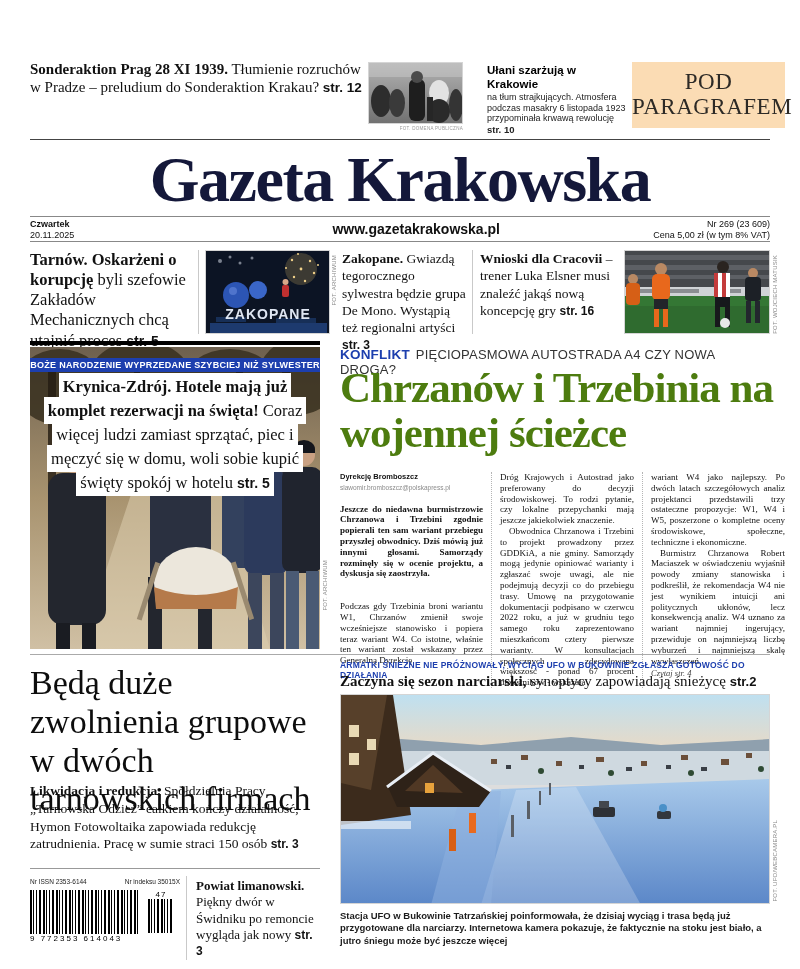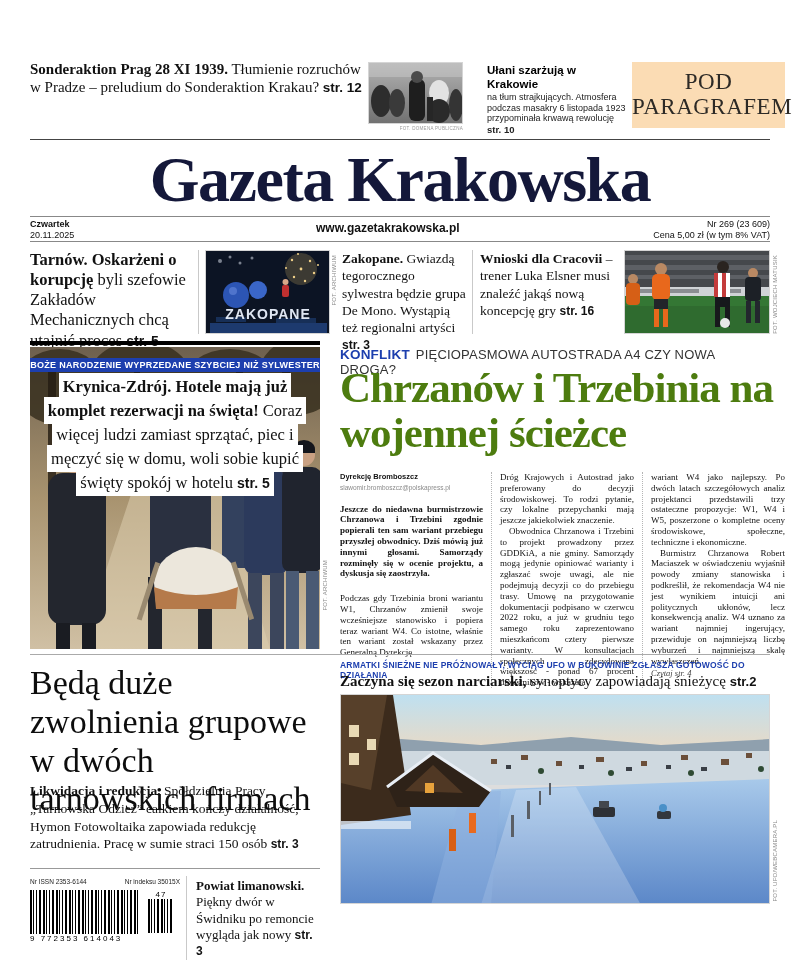--- a/index.html
+++ b/index.html
@@ -36,21 +36,21 @@
   
   .kicker{font-family:"Liberation Sans",sans-serif;font-size:13px;color:#333;letter-spacing:.2px}
   .kicker .lbl{color:#1d3fae;font-weight:bold;font-size:13.5px;margin-right:6px}
   .mainhl{font-family:"Liberation Serif",serif;font-weight:bold;font-size:43px;line-height:1.04;
           letter-spacing:-1px;color:#4d7c0f}
   .cols{display:flex}
   .col{width:143px;font-size:9px;line-height:10.8px;text-align:justify}
   .col + .col{border-left:1px dotted #b5b5b5;margin-left:8px;padding-left:8px}
   .byline{font-family:"Liberation Sans",sans-serif;font-weight:bold;font-size:7.5px}
   .bymail{font-family:"Liberation Sans",sans-serif;font-size:6.5px;color:#8a8a8a;margin-bottom:10px}
-  .lead{font-weight:bold;margin-bottom:14px}
+  .lead{font-weight:bold;margin-bottom:22px}
   .readmore{font-style:italic;font-size:8.5px;color:#444;margin-top:2px}
   .indent{text-indent:9px}
   
   .layoffhl{font-size:34px;line-height:1.14;font-weight:normal;color:#0d0d0d}
   .layofftx{font-size:13.5px;line-height:1.32}
   .issn{font-family:"Liberation Sans",sans-serif;font-size:6.5px;color:#222}
   .bars{background:repeating-linear-gradient(90deg,#000 0 2px,#fff 2px 3px,#000 3px 4px,#fff 4px 6px,#000 6px 7px,#fff 7px 9px,#000 9px 11px,#fff 11px 13px)}
   .digits{font-family:"Liberation Sans",sans-serif;font-size:8px;letter-spacing:2px;color:#000}
   .powiat{font-size:13px;line-height:1.25}
   
@@ -104,21 +104,21 @@
 
   <div class="rule" style="left:30px;top:139px;width:740px;height:1px"></div>
 
   <div class="abs masthead" style="left:30px;top:148px;width:740px">Gazeta Krakowska</div>
 
   <div class="rule" style="left:30px;top:216px;width:740px;height:1px;background:#888"></div>
   <div class="abs dl" style="left:30px;top:219px;width:120px">
     <div class="b">Czwartek</div>
     <div>20.11.2025</div>
   </div>
-  <div class="abs dl b" style="left:316px;top:221px;width:200px;text-align:left;font-size:12px">www.gazetakrakowska.pl</div>
+  <div class="abs dl b" style="left:300px;top:221px;width:200px;text-align:right;font-size:14px">www.gazetakrakowska.pl</div>
   <div class="abs dl" style="left:570px;top:219px;width:200px;text-align:right">
     <div>Nr 269 (23 609)</div>
     <div>Cena 5,00 zł (w tym 8% VAT)</div>
   </div>
   <div class="rule" style="left:30px;top:241px;width:740px;height:1px;background:#888"></div>
 
   <div class="abs tease1" style="left:30px;top:250px;width:162px">
     <span class="b">Tarnów. Oskarżeni o korupcję</span><span> byli szefowie Zakładów Mechanicznych chcą utajnić proces </span><span class="pageref" style="font-size:14px">str. 5</span>
   </div>
   <div class="vline" style="left:198px;top:250px;height:84px"></div>
@@ -417,14 +417,15 @@
         </g>
       <polygon points="46,90 92,58 150,96 138,112 56,112" fill="#2e2218"></polygon>
       <polygon points="64,96 92,70 122,98" fill="#503824"></polygon>
       <rect x="84" y="88" width="9" height="10" fill="#e8a23c"></rect>
       <path d="M46 92 L92 58 L150 96" stroke="#e8eef5" stroke-width="3" fill="none"></path>
       <rect x="0" y="126" width="70" height="8" fill="#dfe9f4" opacity=".8"></rect>
     </svg>
   </div>
   <div class="vcred" style="left:772px;top:820px">FOT. UFO/WEBCAMERA.PL</div>
 
+  <div class="abs caption" style="left:340px;top:910px;width:436px">Stacja UFO w Bukowinie Tatrzańskiej poinformowała, że dzisiaj wyciąg i trasa będą już przygotowane dla narciarzy. Internetowa kamera pokazuje, że faktycznie na stoku jest biało, a jutro śniegu może być jeszcze więcej</div>
 
 </div>
 
 </body></html>

